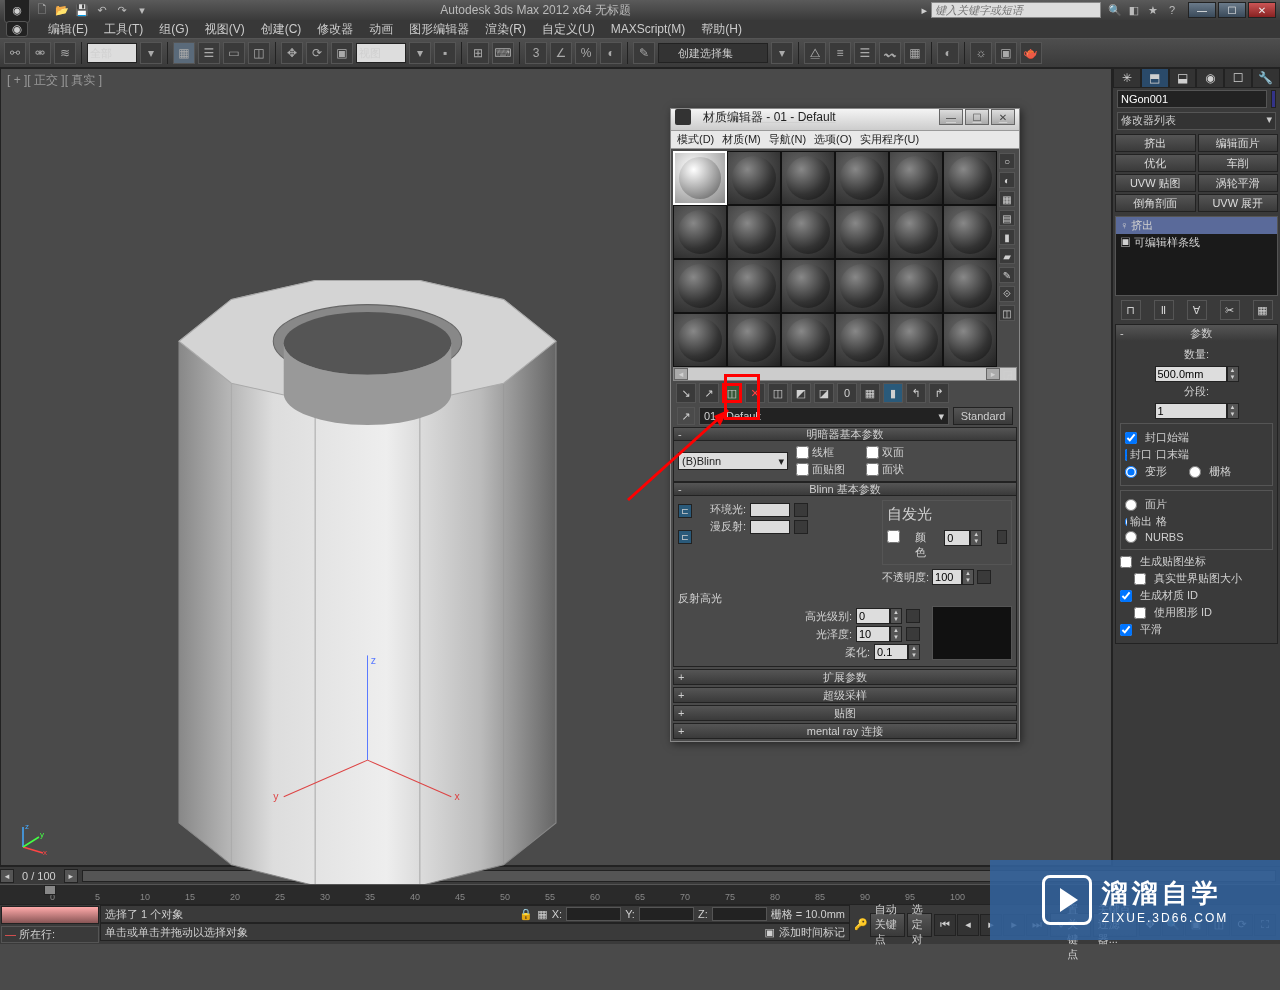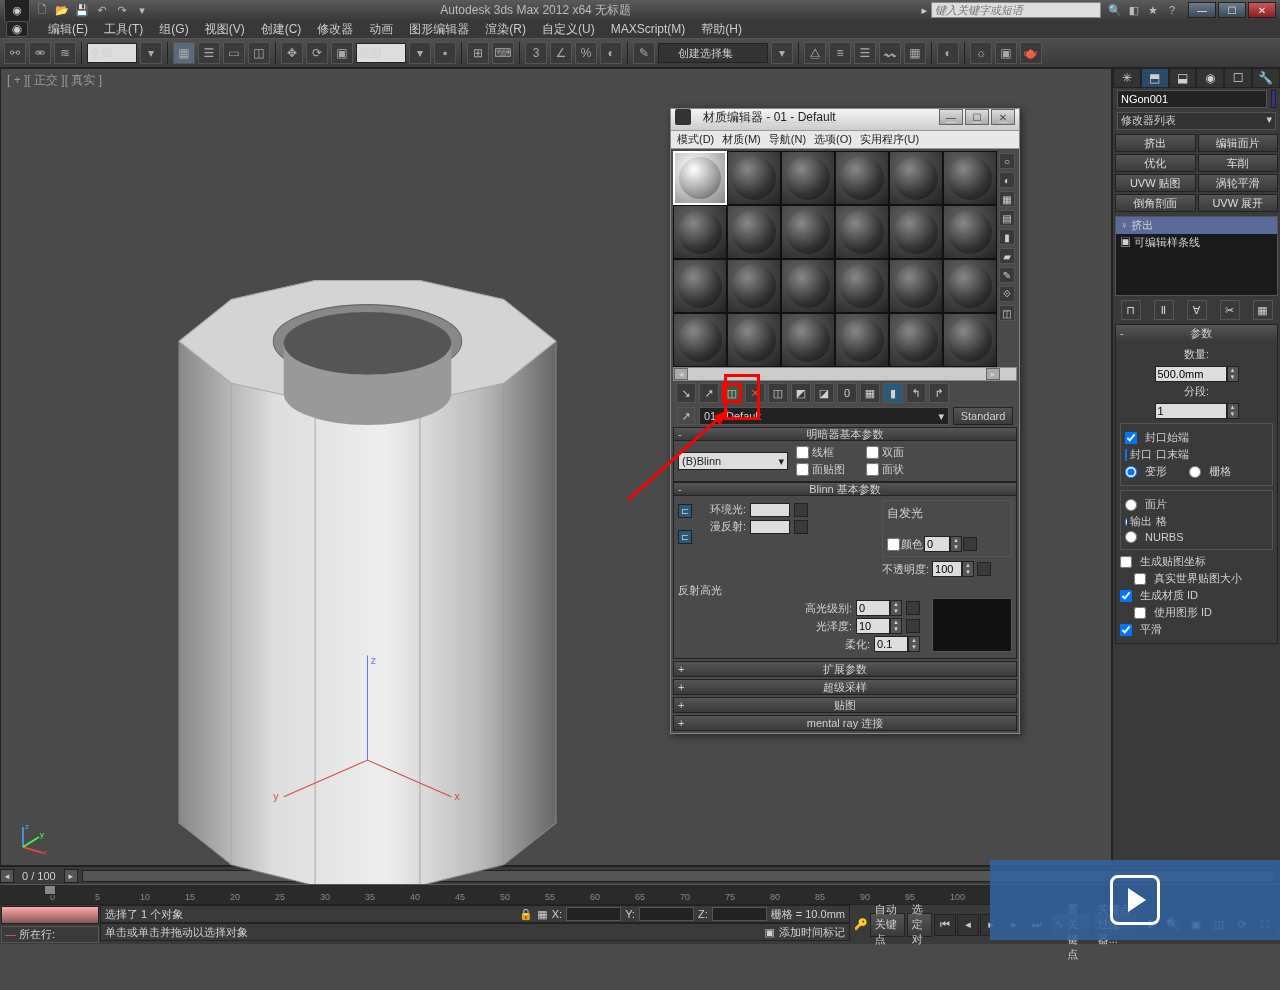--- a/index.html
+++ b/index.html
@@ -104,21 +104,21 @@
 .blinn-body{display:flex;gap:8px;}
 .blinn-left{flex:1;}
 .blinn-right{width:130px;}
 .color-row{display:flex;align-items:center;gap:4px;margin:2px 0;}
 .color-row .lbl{width:44px;text-align:right;font-size:11px;}
 .color-swatch{width:40px;height:14px;background:#ddd;border:1px solid #222;}
 .color-sq{width:14px;height:14px;background:#3a3a3a;border:1px solid #222;}
 .lock-col{width:16px;display:flex;flex-direction:column;gap:12px;padding-top:4px;}
 .lock-col span{width:14px;height:14px;background:#2a5a7a;border:1px solid #222;font-size:9px;display:flex;align-items:center;justify-content:center;}
 .self-illum{border:1px solid #555;padding:4px;margin-bottom:4px;}
-.self-illum .lbl{font-size:12px;margin-bottom:14px;}
+.self-illum .lbl{font-size:15px;margin-bottom:6px;}
 .hilite-section .lbl{font-size:11px;}
 .hilite-row{display:flex;align-items:center;gap:4px;margin:2px 0;justify-content:flex-end;padding-right:4px;}
 .hilite-row .lbl2{width:60px;text-align:right;}
 .hilite-row .spinner input{width:34px;}
 .hilite-preview{width:80px;height:54px;background:#111;border:1px solid #555;margin-left:auto;}
 .hilite-container{display:flex;gap:8px;}
 .collapsed-rollout{height:16px;background:linear-gradient(#555,#3a3a3a);border:1px solid #222;display:flex;align-items:center;justify-content:center;font-size:11px;position:relative;margin-top:2px;}
 .collapsed-rollout .plus{position:absolute;left:4px;}
 
 
@@ -626,21 +626,21 @@
             </div>
           <div class="color-row">
               <div class="lbl">漫反射:</div>
               <div class="color-swatch"></div>
               <div class="color-sq"></div>
             </div>
         </div>
         <div class="blinn-right">
           <div class="self-illum">
             <div class="lbl">自发光</div>
-            <div style="display:flex;align-items:center;gap:1px;">
+            <div style="display:flex;align-items:flex-start;gap:15px;">
               <input type="checkbox" style="">
                 <span>颜色</span>
               <div class="spinner">
                   <input style="width: 26px;" value="0">
                   <div class="arrows">
                     <span>▲</span>
                     <span>▼</span>
                   </div>
                 </div>
               <div class="color-sq"></div>
@@ -721,13 +721,17 @@
 </div>
 
 <div class="red-box" style="left:724px;top:374px;width:36px;height:46px;"></div>
 <svg class="red-arrow" style="left:618px;top:400px;width:130px;height:110px;">
   <line x1="10" y1="100" x2="110" y2="10" stroke="red" stroke-width="3"></line>
   <polygon points="110,10 96,16 102,26" fill="red"></polygon>
 </svg>
 
 <div class="watermark">
   <div class="play"></div>
+  <div class="text">
+    <div class="big">溜溜自学</div>
+    <div class="small">ZIXUE.3D66.COM</div>
+  </div>
 </div>
 
 </body></html>

